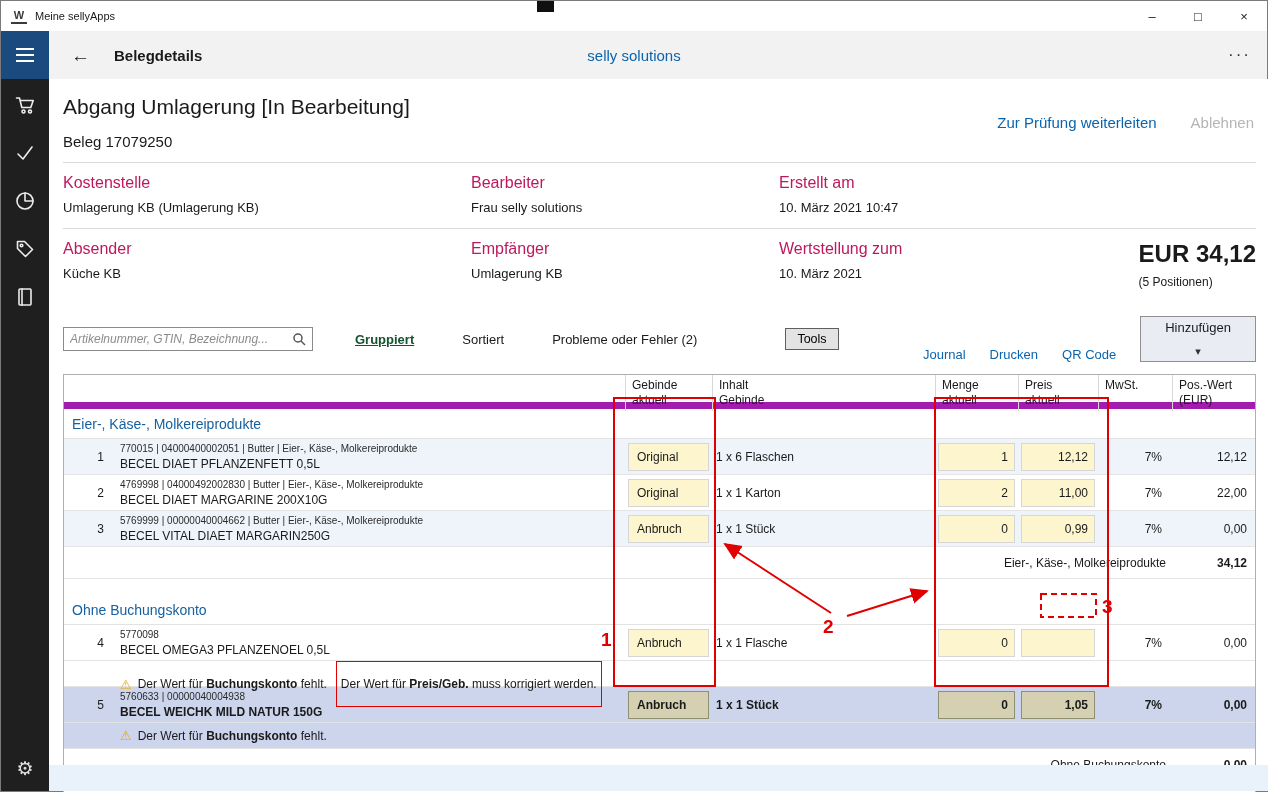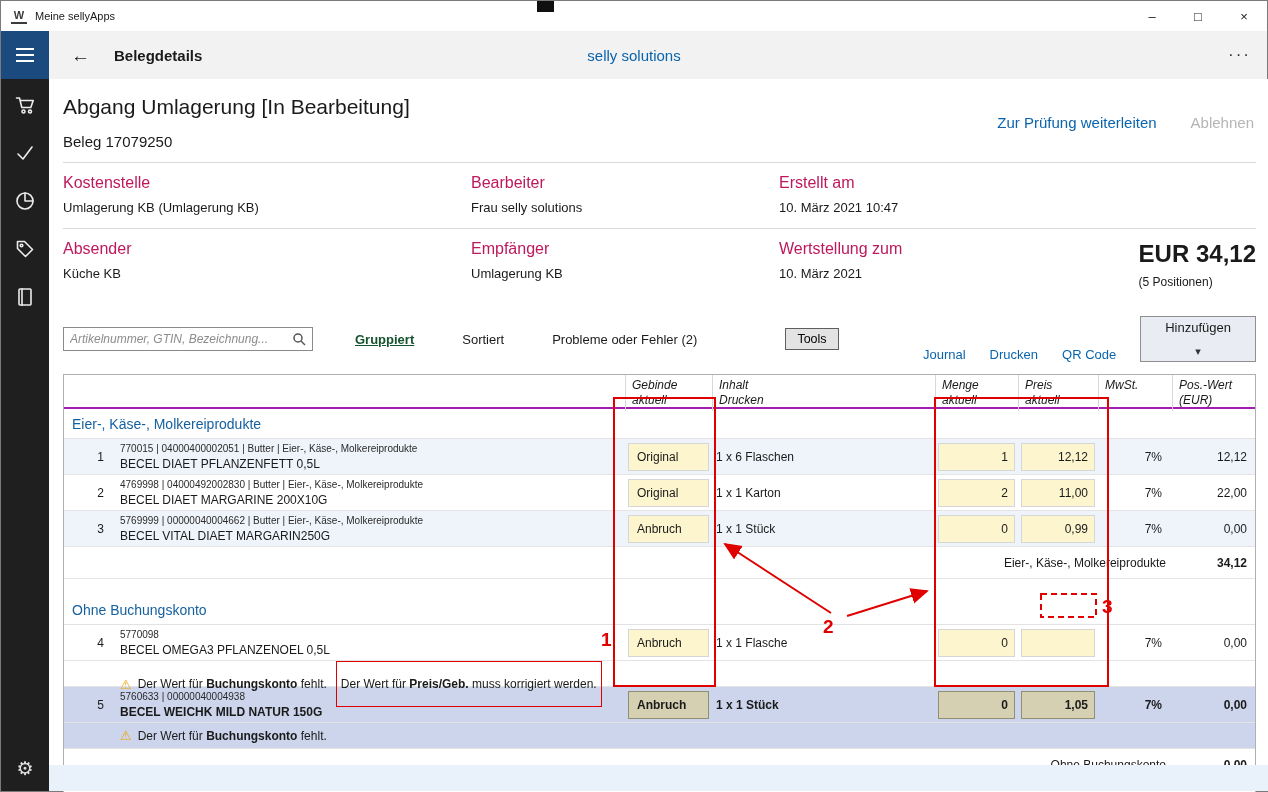--- a/index.html
+++ b/index.html
@@ -62,21 +62,21 @@
   .tb-item { margin-left:48px; cursor:pointer; }
   .btn { margin-left:88px; border:1px solid #5f5f5f; background:#e3e3e3; padding:3px 11px; font-size:12.5px; cursor:pointer; }
   .tb-right { margin-left:auto; display:flex; align-items:flex-end; gap:24px; }
   .tb-right .rlink { color:#0a64ad; cursor:pointer; }
   .add-btn { border:1px solid #8f8f8f; background:#e9edf3; padding:3px 24px; font-size:13px; display:flex; gap:10px; align-items:center; cursor:pointer;flex-direction:column; }
   .chev { font-size:11px; color:#333; }
 
   
   .table { margin-top:12px; border:1px solid #b0b0b0; font-size:12px; background:#fff; }
   .grid { display:grid; grid-template-columns:50px 511px 87px 223px 83px 80px 74px 83px; }
-  .thead { height:34px; border-bottom:2px solid #a21caf;font-style:italic; }
+  .thead { height:34px; border-bottom:7px solid #a21caf; }
   .th { padding:3px 6px; font-size:12px; line-height:1.25; white-space:pre-line; border-left:1px solid #d8d8d8; }
   .th.noborder { border-left:none; }
   .group-head { height:30px; display:flex; align-items:center; padding-left:8px; color:#15609f; font-size:14px; border-bottom:1px solid #e2e2e2; background:#fff; }
   .spacer16 { height:16px; } .spacer12 { height:12px; }
 
   .trow { height:36px; border-bottom:1px solid #e4e4e4; align-items:center; background:#fff; cursor:pointer; }
   .trow.shade { background:#eff4fa; }
   .trow.selected { background:#ccd5ec; }
   .c { height:100%; display:flex; align-items:center; }
   .c.num { justify-content:flex-end; padding-right:10px; }
@@ -244,21 +244,21 @@
         </div>
       </div>
 
       <div class="table">
         <div class="grid thead">
           <div class="th noborder"></div>
           <div class="th noborder"></div>
           <div class="th">Gebinde
 aktuell</div>
           <div class="th">Inhalt
-Drucken</div>
+Gebinde</div>
           <div class="th">Menge
 aktuell</div>
           <div class="th">Preis
 aktuell</div>
           <div class="th">MwSt.</div>
           <div class="th">Pos.-Wert
 (EUR)</div>
         </div>
 
         <div class="group-head">Eier-, Käse-, Molkereiprodukte</div>

